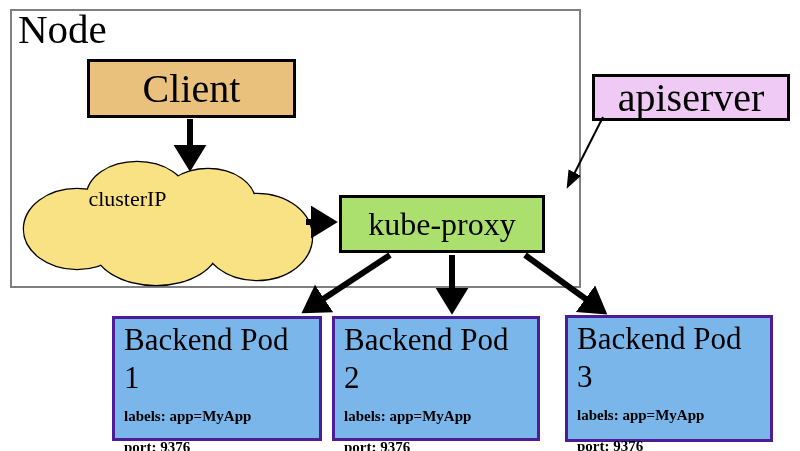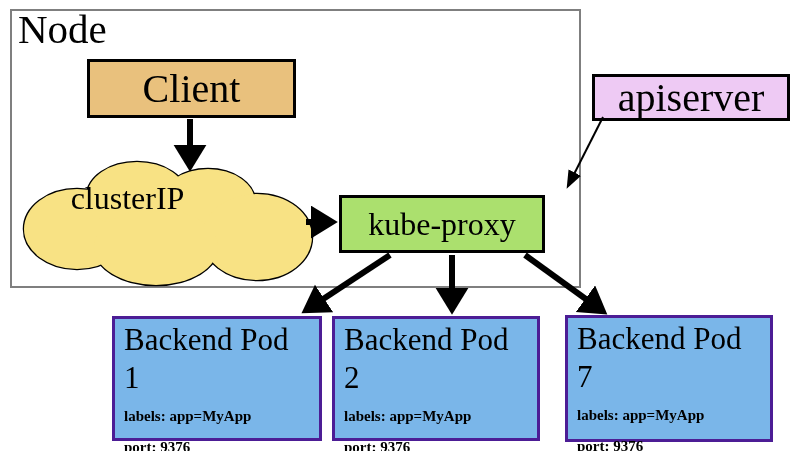--- a/index.html
+++ b/index.html
@@ -59,21 +59,21 @@
     position: absolute;
     left: 20px; top: 154px;
     width: 295px; height: 135px;
     z-index: 2;
   }
   .cloud-text {
     position: absolute;
     left: 35px; top: 179px;
     width: 185px;
     text-align: center;
-    font-size: 32px;
+    font-size: 22px;
     line-height: 39px;
     z-index: 3;
   }
   .pod {
     position: absolute;
     top: 316px;
     width: 210px; height: 125px;
     background: #7ab6e9;
     border: 3px solid #4c1d95;
     box-sizing: border-box;
@@ -137,21 +137,21 @@
     <div class="pod-title">Backend Pod 1</div>
     <div class="pod-line">labels: app=MyApp</div>
     <div class="pod-line">port: 9376</div>
   </div>
   <div class="pod pod-2">
     <div class="pod-title">Backend Pod 2</div>
     <div class="pod-line">labels: app=MyApp</div>
     <div class="pod-line">port: 9376</div>
   </div>
   <div class="pod pod-3">
-    <div class="pod-title">Backend Pod 7</div>
+    <div class="pod-title">Backend Pod 3</div>
     <div class="pod-line">labels: app=MyApp</div>
     <div class="pod-line">port: 9376</div>
   </div>
 
   <svg class="arrows-layer" viewBox="0 0 800 451">
     <defs>
       <marker id="mThick" markerUnits="strokeWidth" markerWidth="4.6" markerHeight="5.6" refX="3.2" refY="2.75" orient="auto">
         <path d="M0,0 L4.5,2.75 L0,5.5 Z" fill="#000000"></path>
       </marker>
       <marker id="mThin" markerUnits="userSpaceOnUse" markerWidth="20" markerHeight="16" refX="15" refY="7" orient="auto">

